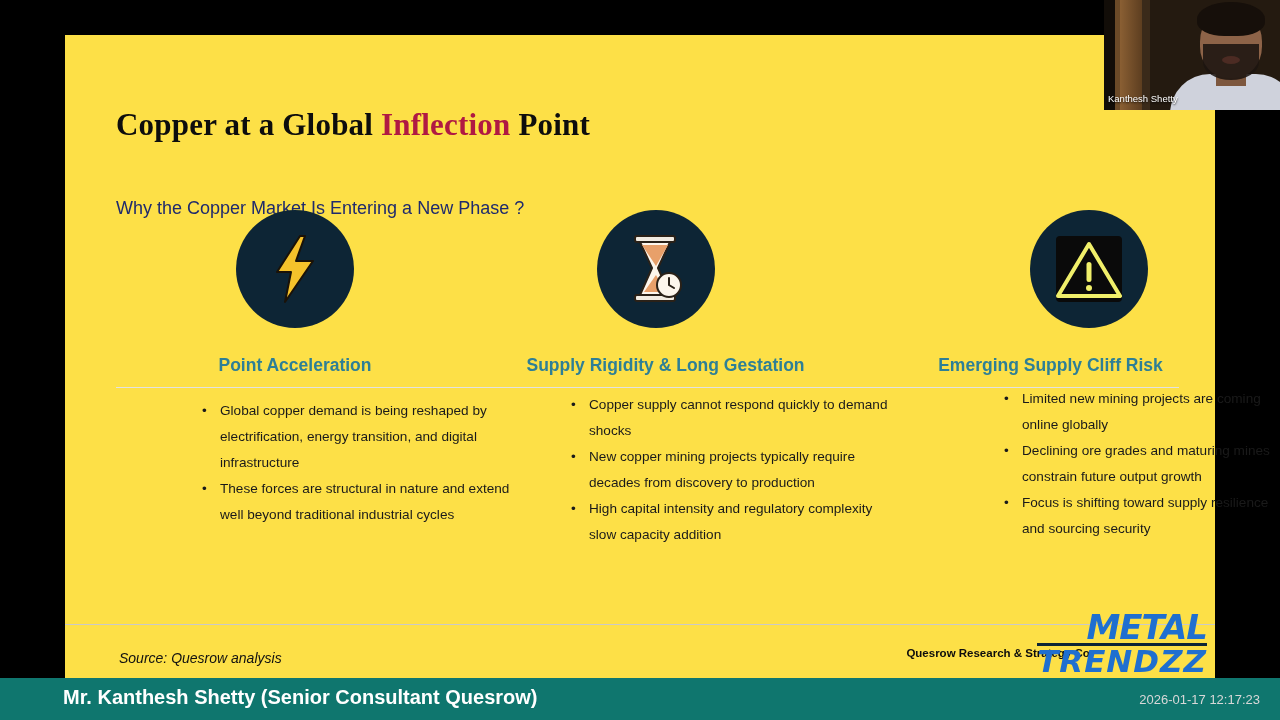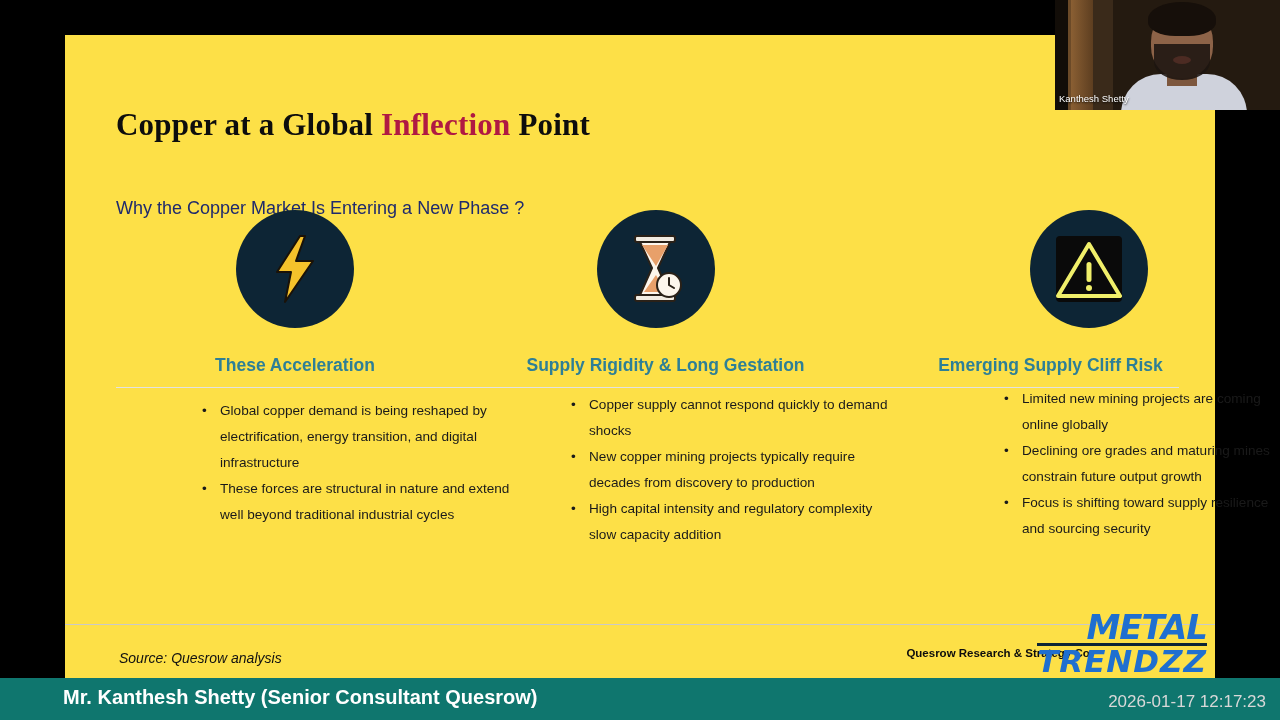--- a/index.html
+++ b/index.html
@@ -155,21 +155,21 @@
     letter-spacing: 1px;
   }
   .brand .rule {
     height: 3px; background: #0d2535; margin: 1px 0 2px 0;
   }
 
   
   #pip {
     position: absolute;
     right: 0; top: 0;
-    width: 225px; height: 110px;
+    width: 176px; height: 110px;
     overflow: hidden;
     background: #0f172a;
   }
   #pip .bg {
     position: absolute; inset: 0;
     background:
       linear-gradient(90deg, #120d08 0 6%, #6b4a28 6% 16%, #3a2a1a 16% 26%, #241a10 26% 100%);
   }
   #pip .door {
     position: absolute; left: 16px; top: 0; width: 22px; height: 110px;
@@ -236,23 +236,23 @@
   #speaker-name {
     position: absolute;
     left: 63px; top: 8px;
     color: #ffffff;
     font-size: 20px;
     font-weight: bold;
     white-space: nowrap;
   }
   #timestamp {
     position: absolute;
-    right: 14px; top: 14px;
+    right: 20px; top: 14px;
     color: #d8d8d8;
-    font-size: 17px;
+    font-size: 13px;
     white-space: nowrap;
   }
 </style>
 </head>
 <body>
 
 <div id="stage">
 
   <div id="slide">
 
@@ -265,21 +265,21 @@
     <div class="divider"></div>
 
     <div class="columns">
 
       <div class="col col-1">
         <div class="circle">
           <svg width="56" height="70" viewBox="0 0 56 70">
             <polygon points="33,2 10,38 24,38 18,68 46,27 29,27 38,2" fill="#f5c22b" stroke="#1a1208" stroke-width="2" stroke-linejoin="round"></polygon>
           </svg>
         </div>
-        <div class="col-head">These Acceleration</div>
+        <div class="col-head">Point Acceleration</div>
         <ul class="bullets">
           <li>Global copper demand is being reshaped by electrification, energy transition, and digital infrastructure</li>
           <li>These forces are structural in nature and extend well beyond traditional industrial cycles</li>
         </ul>
       </div>
 
       <div class="col col-2">
         <div class="circle">
           <svg width="62" height="72" viewBox="0 0 62 72">
             <rect x="10" y="3" width="40" height="6" rx="2" fill="#f2ece2" stroke="#2a2118" stroke-width="2"></rect>

